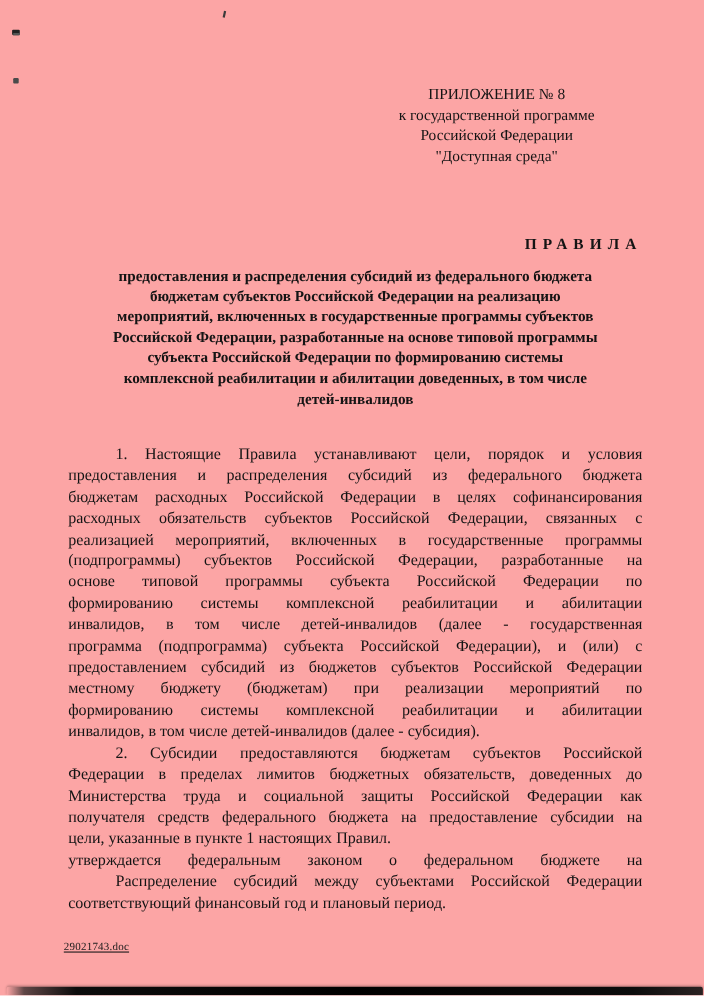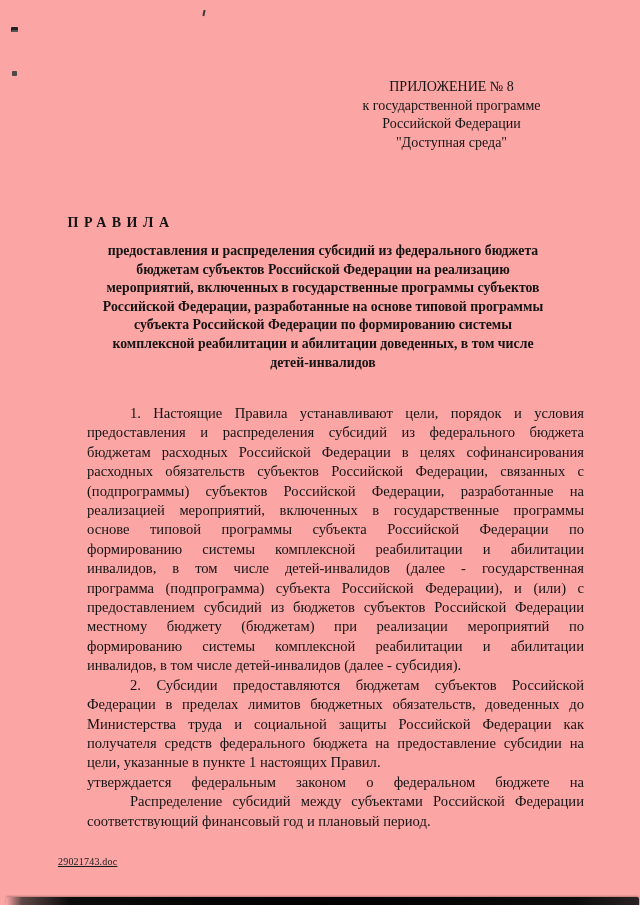--- a/index.html
+++ b/index.html
@@ -28,21 +28,21 @@
     line-height: 18.7px;
     white-space: nowrap;
   }
 
   
   .heading {
     position: absolute;
     top: 215px;
     left: 62px;
     width: 522px;
-    text-align: left;
+    text-align: right;
     font-weight: bold;
     font-size: 14px;
     letter-spacing: 5.5px;
     text-indent: 5.5px;
   }
 
   
   .title {
     position: absolute;
     top: 242px;
@@ -60,21 +60,20 @@
     top: 404px;
     left: 62px;
     width: 522px;
     font-size: 14.6px;
     line-height: 19.4px;
   }
   .bline {
     text-align: justify;
     text-align-last: justify;
     white-space: normal;
-    margin-left: 25px;
   }
   .bline.lastline { text-align-last: left; }
   .bline.firstline { text-indent: 43px; }
 
   .footer {
     position: absolute;
     top: 856px;
     left: 58px;
     font-size: 10px;
     letter-spacing: 0.2px;
@@ -135,22 +134,22 @@
       <div class="title-line">комплексной реабилитации и абилитации доведенных, в том числе</div>
       <div class="title-line">детей-инвалидов</div>
     </div>
 
   <div class="bodytext">
       <div class="para">
         <div class="bline firstline">1. Настоящие Правила устанавливают цели, порядок и условия</div>
         <div class="bline">предоставления и распределения субсидий из федерального бюджета</div>
         <div class="bline">бюджетам расходных Российской Федерации в целях софинансирования</div>
         <div class="bline">расходных обязательств субъектов Российской Федерации, связанных с</div>
+        <div class="bline">реализацией мероприятий, включенных в государственные программы</div>
         <div class="bline">(подпрограммы) субъектов Российской Федерации, разработанные на</div>
-        <div class="bline">реализацией мероприятий, включенных в государственные программы</div>
         <div class="bline">основе типовой программы субъекта Российской Федерации по</div>
         <div class="bline">формированию системы комплексной реабилитации и абилитации</div>
         <div class="bline">инвалидов, в том числе детей-инвалидов (далее - государственная</div>
         <div class="bline">программа (подпрограмма) субъекта Российской Федерации), и (или) с</div>
         <div class="bline">предоставлением субсидий из бюджетов субъектов Российской Федерации</div>
         <div class="bline">местному бюджету (бюджетам) при реализации мероприятий по</div>
         <div class="bline">формированию системы комплексной реабилитации и абилитации</div>
         <div class="bline lastline">инвалидов, в том числе детей-инвалидов (далее - субсидия).</div>
       </div>
       <div class="para">

